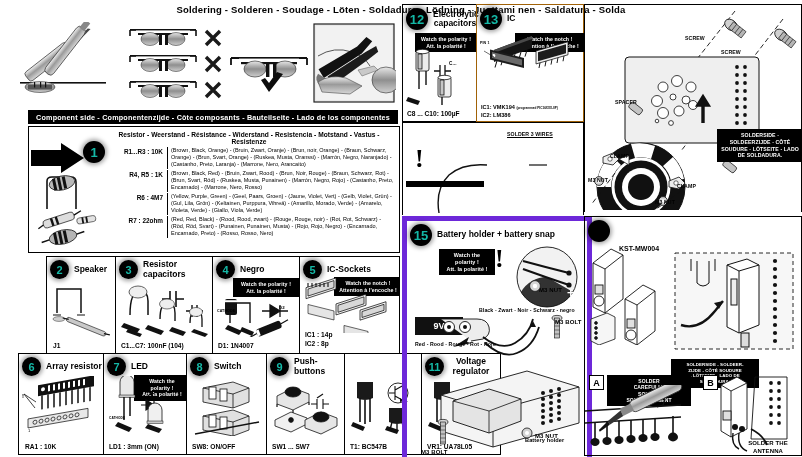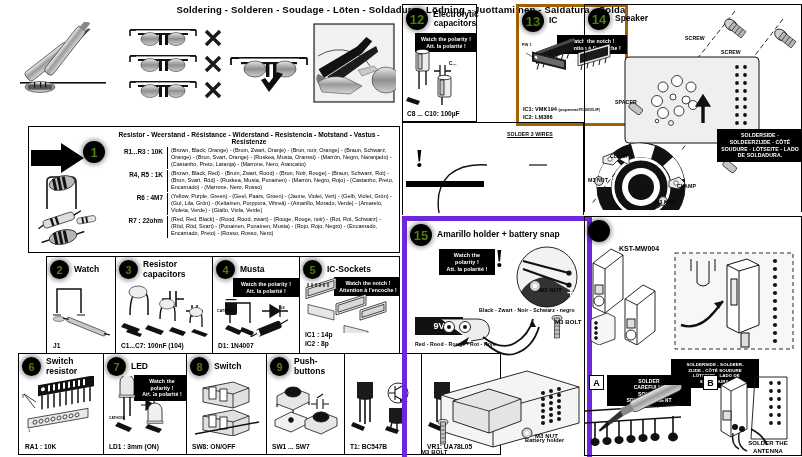--- a/index.html
+++ b/index.html
@@ -3,21 +3,21 @@
 <meta charset="utf-8">
 <style>
   html,body{margin:0;padding:0;}
   body{
     width:802px;height:457px;background:#ffffff;
     font-family:"Liberation Sans", sans-serif;
     color:#000;overflow:hidden;position:relative;
   }
   .sheet{position:relative;width:802px;height:457px;}
   .badge{
-    width:22px;height:22px;border-radius:50%;background:#000;color:#4d7c0f;
+    width:22px;height:22px;border-radius:50%;background:#000;color:#14b8a6;
     font-weight:bold;font-size:13px;display:flex;align-items:center;justify-content:center;
     box-shadow:0 0 4px 2px rgba(0,0,0,.35);flex:0 0 auto;
   }
   .badge.sm{width:19px;height:19px;font-size:11px;}
   .ptitle{font-size:8.5px;font-weight:bold;line-height:1.08;margin-left:5px;}
   .phead{display:flex;align-items:center;padding:3px 0 0 3px;}
   .warn{
     background:#000;color:#fff;font-size:5.2px;font-weight:bold;text-align:center;
     line-height:1.25;padding:3px 4px;letter-spacing:.1px;
   }
@@ -46,21 +46,21 @@
   #rtab .rr{flex:1;border-left:1px solid #000;padding:0 2px 1px 3px;font-size:5.5px;line-height:1.28;}
   #p1 .respic{position:absolute;left:8px;top:48px;width:60px;height:72px;}
 
   
   .rowp{position:absolute;border:1px solid #000;background:#fff;overflow:hidden;}
   .artbox{position:absolute;}
   .cap{position:absolute;font-size:6.6px;font-weight:bold;}
 
   
   #p12{position:absolute;left:402px;top:4px;width:73px;height:116px;border:1px solid #000;}
-  #p13{position:absolute;left:476px;top:4px;width:106px;height:116px;border:3px solid #a16207;margin-left:40px;}
+  #p13{position:absolute;left:476px;top:4px;width:106px;height:116px;border:1px solid #a16207;}
   #p14{position:absolute;left:584px;top:4px;width:216px;height:207px;border:1px solid #000;border-bottom:none;}
   #p15{position:absolute;left:402px;top:216px;width:180px;height:238px;border:5px solid #6d28d9;}
   #p16{position:absolute;left:584px;top:216px;width:216px;height:238px;border:1px solid #000;}
   #midzone{position:absolute;left:402px;top:122px;width:180px;height:92px;border:1px solid #000;border-bottom:none;}
 
   .lbl{position:absolute;font-size:5.2px;font-weight:bold;letter-spacing:.1px;}
   .lblu{text-decoration:underline;}
   .ab{
     position:absolute;width:13px;height:13px;border:1px solid #000;background:#fff;
     font-size:9px;font-weight:bold;display:flex;align-items:center;justify-content:center;
@@ -165,20 +165,21 @@
           <path d="M300 36 L344 28 L356 22 L360 28 L346 36 L302 46 Z" fill="#111"></path>
           <path d="M306 46 L350 36 L362 34 L362 40 L350 44 L308 56 Z" fill="#1c1c1c"></path>
           <path d="M298 40 Q292 44 296 52 L306 50 Z" fill="#777"></path>
         </g>
         <path d="M300 60 Q312 52 328 56 L344 64 L332 72 L304 70 Z" fill="url(#gm)" stroke="#444" stroke-width=".6"></path>
         <path d="M340 48 L356 44 L360 48 L344 54 Z" fill="#c9c9c9" stroke="#555" stroke-width=".5"></path>
       </g>
     </svg>
   </div>
 
+  <div id="comp-banner">Component side - Componentenzijde - Côte composants - Bauteilseite - Lado de los componentes</div>
 
   <div id="p1">
     <div class="arrow">
       <svg width="54" height="30" viewBox="0 0 54 30">
         <path d="M0 7 L30 7 L30 0 L53 15 L30 30 L30 23 L0 23 Z" fill="#000"></path>
       </svg>
     </div>
     <div class="b1">
       <div class="badge">1</div>
     </div>
@@ -230,21 +231,21 @@
           <rect x="27" y="56" width="3" height="12" fill="#111"></rect>
           <path d="M12 62 L4 63 M40 62 L48 61" stroke="#111" stroke-width="1.5"></path>
         </g>
       </svg>
     </div>
   </div>
 
   <div class="rowp" style="left:46px;top:256px;width:68px;height:96px;">
     <div class="phead">
       <div class="badge sm">2</div>
-      <div class="ptitle">Watch</div>
+      <div class="ptitle">Speaker</div>
     </div>
     <svg class="artbox" style="left:4px;top:22px;" width="60" height="58" viewBox="0 0 60 58">
       <path d="M6 34 L6 10 L30 10 L30 34" stroke="#111" stroke-width="1.5" fill="none"></path>
       <path d="M2 36 L10 36 M26 36 L34 36" stroke="#111" stroke-width="1.2"></path>
       <ellipse cx="8" cy="40" rx="6" ry="2.4" fill="#cfcfcf" stroke="#333" stroke-width=".5"></ellipse>
       <g transform="rotate(22 34 48)">
         <rect x="14" y="45" width="42" height="4.5" rx="2" fill="#c9c9c9" stroke="#222" stroke-width=".6"></rect>
         <path d="M16 47 L10 48 M54 47 L60 46" stroke="#111" stroke-width="1.2"></path>
       </g>
     </svg>
@@ -276,21 +277,21 @@
         <path d="M52 48 l14 5 l-3 4 l-14 -5 z"></path>
         <path d="M74 50 l14 5 l-3 3 l-14 -5 z"></path>
       </g>
     </svg>
     <div class="cap" style="left:5px;bottom:4px;">C1...C7: 100nF (104)</div>
   </div>
 
   <div class="rowp" style="left:212px;top:256px;width:86px;height:96px;">
     <div class="phead">
       <div class="badge sm">4</div>
-      <div class="ptitle">Musta</div>
+      <div class="ptitle">Negro</div>
     </div>
     <div class="warn" style="position:absolute;left:20px;top:21px;width:58px;white-space:pre-line;">Watch the polarity !
 Att. la polarité !</div>
     <svg class="artbox" style="left:3px;top:38px;" width="80" height="42" viewBox="0 0 80 42">
       <path d="M14 28 L14 8 L34 8 L34 28" stroke="#111" stroke-width="1.4" fill="none"></path>
       <rect x="9" y="4" width="12" height="16" rx="2" fill="#111"></rect>
       <rect x="9" y="5.2" width="12" height="2" fill="#fff"></rect>
       <path d="M46 16 L54 16 M54 10 L54 22 L64 16 Z M64 10 L64 22 M64 16 L72 16" stroke="#111" stroke-width="1.3" fill="#111"></path>
       <g transform="rotate(-22 52 34)">
         <rect x="40" y="30" width="26" height="8" rx="3" fill="#111"></rect>
@@ -339,21 +340,21 @@
         <rect x="4" y="6" width="24" height="9"></rect>
       </g>
     </svg>
     <div class="cap" style="left:5px;bottom:4px;white-space:pre-line;line-height:1.35;">IC1 : 14p
 IC2 : 8p</div>
   </div>
 
   <div class="rowp" style="left:18px;top:353px;width:84px;height:100px;">
     <div class="phead">
       <div class="badge sm">6</div>
-      <div class="ptitle">Switch resistor</div>
+      <div class="ptitle">Array resistor</div>
     </div>
     <svg class="artbox" style="left:3px;top:22px;" width="78" height="58" viewBox="0 0 78 58">
       <g transform="skewY(-10)">
         <rect x="16" y="12" width="56" height="11" fill="#111"></rect>
         <circle cx="21" cy="17" r="2" fill="#fff"></circle>
         <g fill="#fff">
           <rect x="26" y="14" width="2" height="6"></rect>
             <rect x="31" y="14" width="2" height="6"></rect>
           <rect x="36" y="14" width="2" height="6"></rect>
             <rect x="41" y="14" width="2" height="6"></rect>
@@ -480,20 +481,24 @@
       <g fill="#111">
           <path d="M4 44 l12 5 l-2 4 l-12 -5 z"></path>
           <path d="M38 48 l12 4 l-2 4 l-12 -4 z"></path>
         </g>
     </svg>
     <div class="lbl" style="left:57px;top:44px;font-size:4.2px;">T...</div>
     <div class="cap" style="left:5px;bottom:4px;">T1: BC547B</div>
   </div>
 
   <div class="rowp" style="left:421px;top:353px;width:78px;height:100px;">
+    <div class="phead">
+      <div class="badge sm">11</div>
+      <div class="ptitle" style="max-width:44px;text-align:center;">Voltage regulator</div>
+    </div>
     <svg class="artbox" style="left:4px;top:26px;" width="70" height="54" viewBox="0 0 70 54">
       <path d="M8 2 L24 2 L24 18 Q16 22 8 18 Z" fill="#1a1a1a"></path>
       <path d="M11 18 L11 42 M16 20 L16 44 M21 18 L21 42" stroke="#111" stroke-width="1.6"></path>
       <g transform="translate(38,4)">
         <rect x="2" y="4" width="22" height="9" fill="#fff" stroke="#111" stroke-width=".9"></rect>
         <path d="M-4 8.5 L2 8.5 M24 8.5 L30 8.5 M13 13 L13 19" stroke="#111" stroke-width="1"></path>
       </g>
       <path d="M40 26 L56 26 L56 42 Q48 46 40 42 Z" fill="#1a1a1a"></path>
       <path d="M43 42 l-2 8 M48 44 l0 8 M53 42 l2 8" stroke="#111" stroke-width="1.4"></path>
       <g fill="#111">
@@ -567,24 +572,20 @@
     </svg>
     <div class="lbl" style="left:3px;top:36px;font-size:3.6px;">PIN 1</div>
     <div style="position:absolute;left:4px;bottom:11px;font-size:5.6px;font-weight:bold;">
       <span>IC1: VMK194</span>
       <span style="font-size:3.1px;font-weight:bold;">(programmed PIC16XXX-I/P)</span>
     </div>
     <div style="position:absolute;left:4px;bottom:3px;font-size:5.6px;font-weight:bold;">IC2: LM386</div>
   </div>
 
   <div id="p14">
-    <div class="phead">
-      <div class="badge">14</div>
-      <div class="ptitle">Speaker</div>
-    </div>
     <svg class="artbox" style="left:0px;top:0px;" width="214" height="205" viewBox="0 0 214 205">
 
       <g stroke="#111" stroke-width=".9" stroke-dasharray="5 3" fill="none">
         <path d="M150 6 L44 140"></path>
         <path d="M198 14 L96 146"></path>
       </g>
 
       <rect x="40" y="52" width="134" height="86" rx="4" fill="#efefef" stroke="#111" stroke-width="1"></rect>
       <g fill="#fff" stroke="#111" stroke-width=".8">
         <circle cx="78" cy="82" r="5"></circle>
@@ -694,21 +695,21 @@
     <svg class="artbox" style="left:30px;top:40px;" width="150" height="52" viewBox="0 0 150 52">
       <path d="M6 50 Q2 26 16 12 Q30 0 54 2" stroke="#111" stroke-width="1.4" fill="none"></path>
       <path d="M96 2 L114 2" stroke="#111" stroke-width="1.2"></path>
     </svg>
     <div class="warn" style="position:absolute;left:3px;top:58px;width:70px;white-space:pre-line;font-size:4.4px;"></div>
   </div>
 
   <div id="p15">
     <div class="phead">
       <div class="badge">15</div>
-      <div class="ptitle">Amarillo holder + battery snap</div>
+      <div class="ptitle">Battery holder + battery snap</div>
     </div>
     <div class="warn" style="position:absolute;left:32px;top:28px;width:48px;white-space:pre-line;font-size:5.4px;">Watch the
 polarity !
 Att. la polarité !</div>
     <div class="bang" style="position:absolute;left:88px;top:28px;">!</div>
     <svg class="artbox" style="left:104px;top:22px;" width="72" height="66" viewBox="0 0 72 66">
       <circle cx="36" cy="34" r="30" fill="#f2f2f2" stroke="#111" stroke-width=".9"></circle>
       <path d="M36 34 a30 30 0 0 0 -26 15 a30 30 0 0 0 26 15 a30 30 0 0 0 26 -15 Z" fill="#111" opacity=".85"></path>
       <path d="M12 18 Q34 24 58 30" stroke="#111" stroke-width="2.2" fill="none"></path>
       <path d="M12 26 Q34 34 58 42" stroke="#111" stroke-width="2.2" fill="none"></path>

